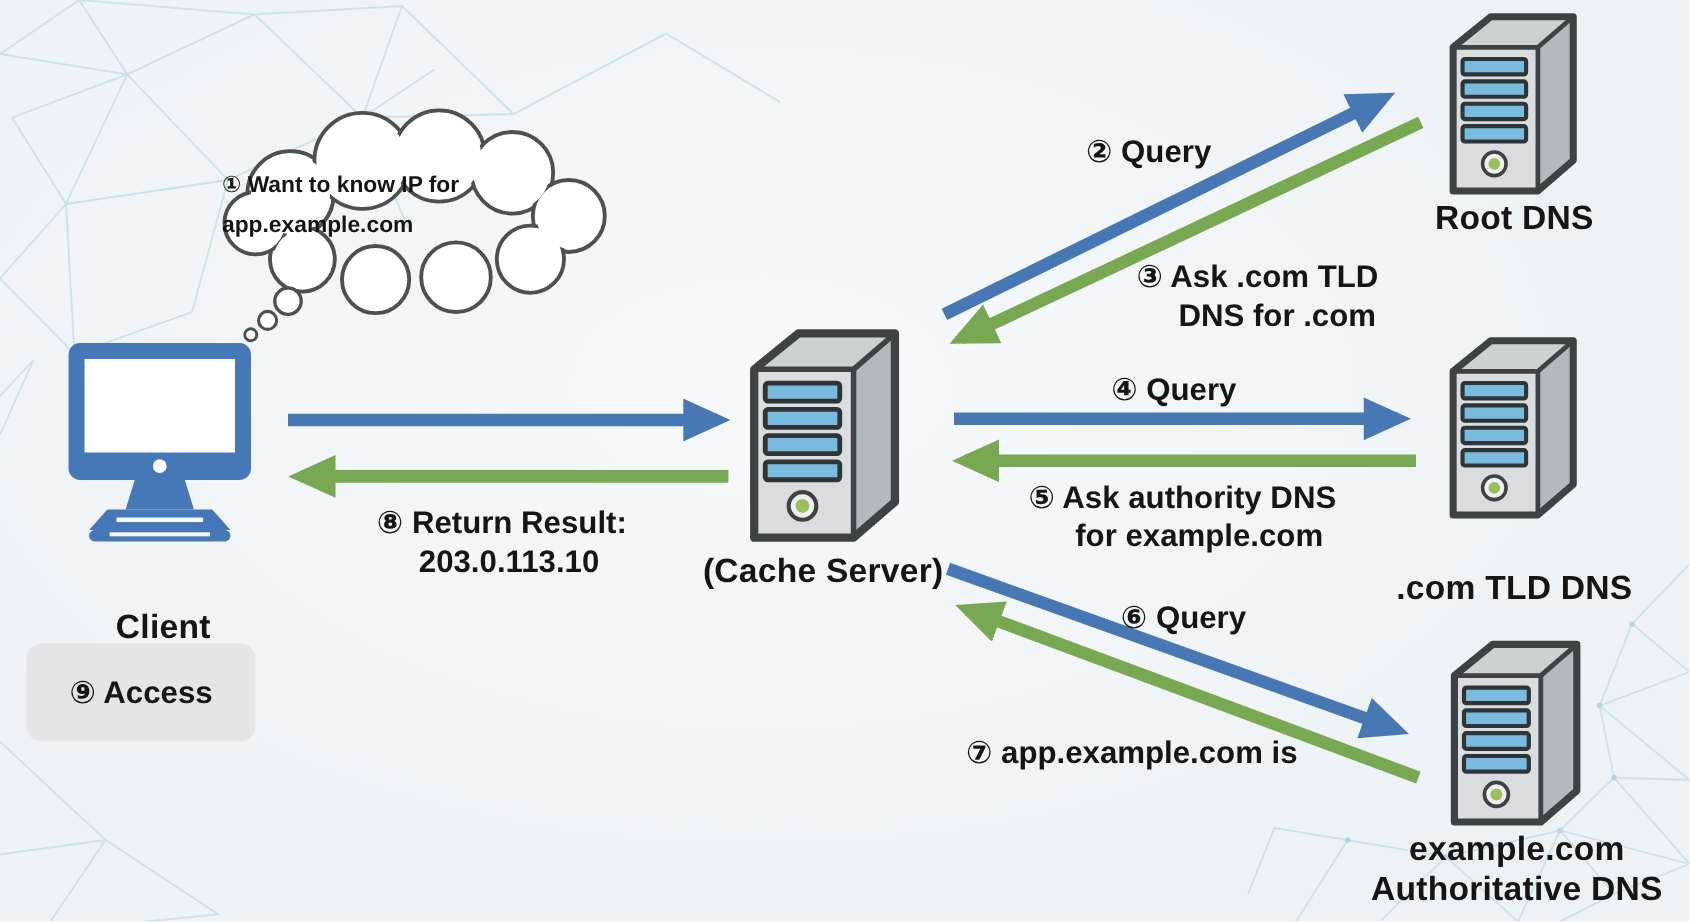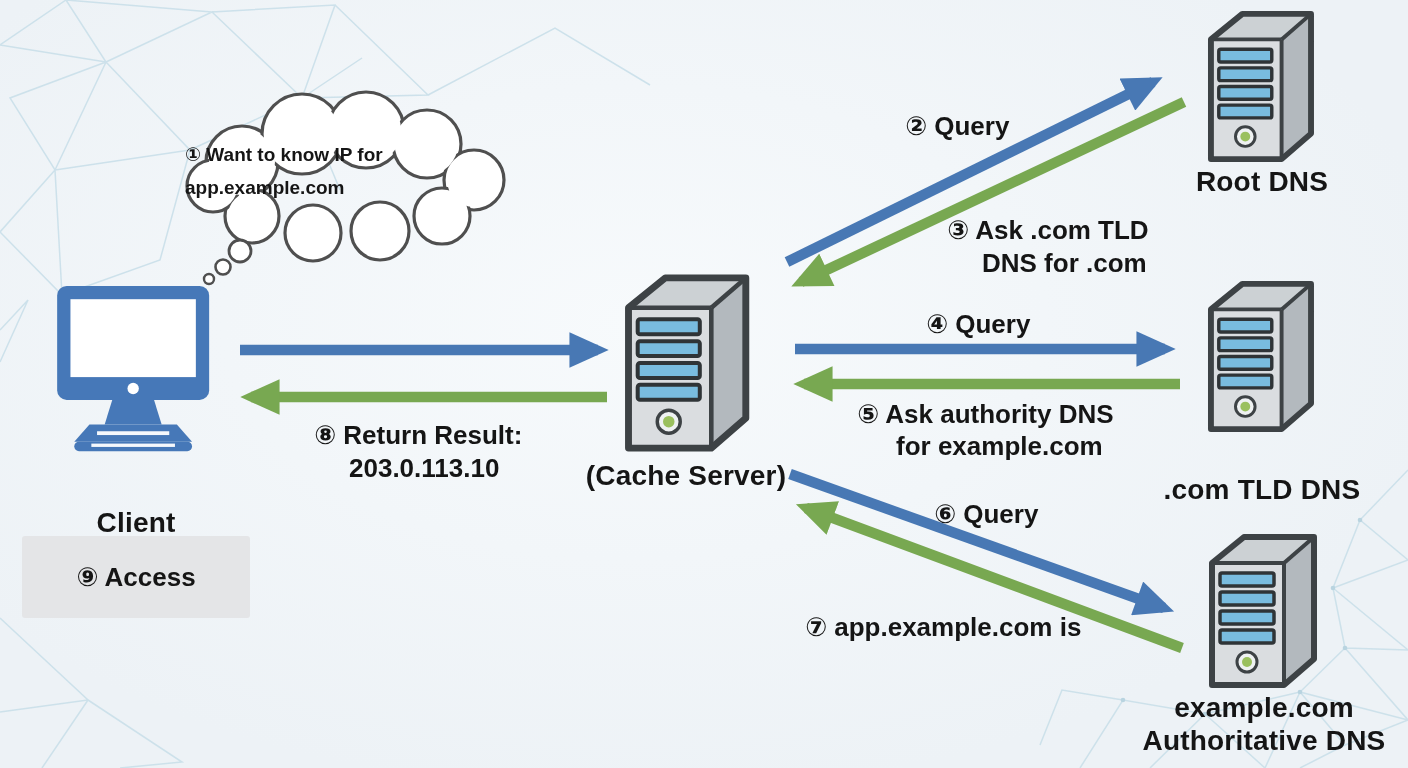--- a/index.html
+++ b/index.html
@@ -26,22 +26,22 @@
   }
   svg.layer{position:absolute;left:0;top:0;}
   .label{position:absolute;white-space:nowrap;font-weight:700;font-size:28px;letter-spacing:.2px;}
   .center{text-align:center;}
   .two-line{line-height:34px;}
   .step{position:absolute;white-space:nowrap;font-weight:600;font-size:26px;}
   .bubble-text{position:absolute;left:185px;top:138px;width:322px;
     font-weight:700;font-size:19px;line-height:33px;white-space:nowrap;}
   .hl{background:var(--highlight_green);padding:1px 5px;border-radius:2px;}
   .suffix{margin-left:.32em;}
-  .access-box{position:absolute;left:22px;top:536px;width:228px;height:82px;
-    background:var(--access_box_bg);border-radius:3px;display:flex;flex-direction:column;
+  .access-box{position:absolute;left:22px;top:536px;width:191px;height:82px;
+    background:var(--access_box_bg);border-radius:13px;display:flex;flex-direction:column;
     align-items:center;justify-content:center;font-weight:600;font-size:26px;line-height:33px;}
   
   .mesh{stroke:var(--mesh_line);stroke-width:1.5;fill:none;opacity:.9;}
   .mesh-dot{fill:#b9d4e0;}
   .arrow-blue{stroke:var(--blue_arrow);stroke-width:10.5;fill:none;}
   .arrow-green{stroke:var(--green_arrow);stroke-width:10.5;fill:none;}
   .head-blue{fill:var(--blue_arrow);}
   .head-green{fill:var(--green_arrow);}
   .cloud-stroke{fill:#ffffff;stroke:#4f4f4f;stroke-width:3.2;}
   .cloud-fill{fill:#ffffff;}

